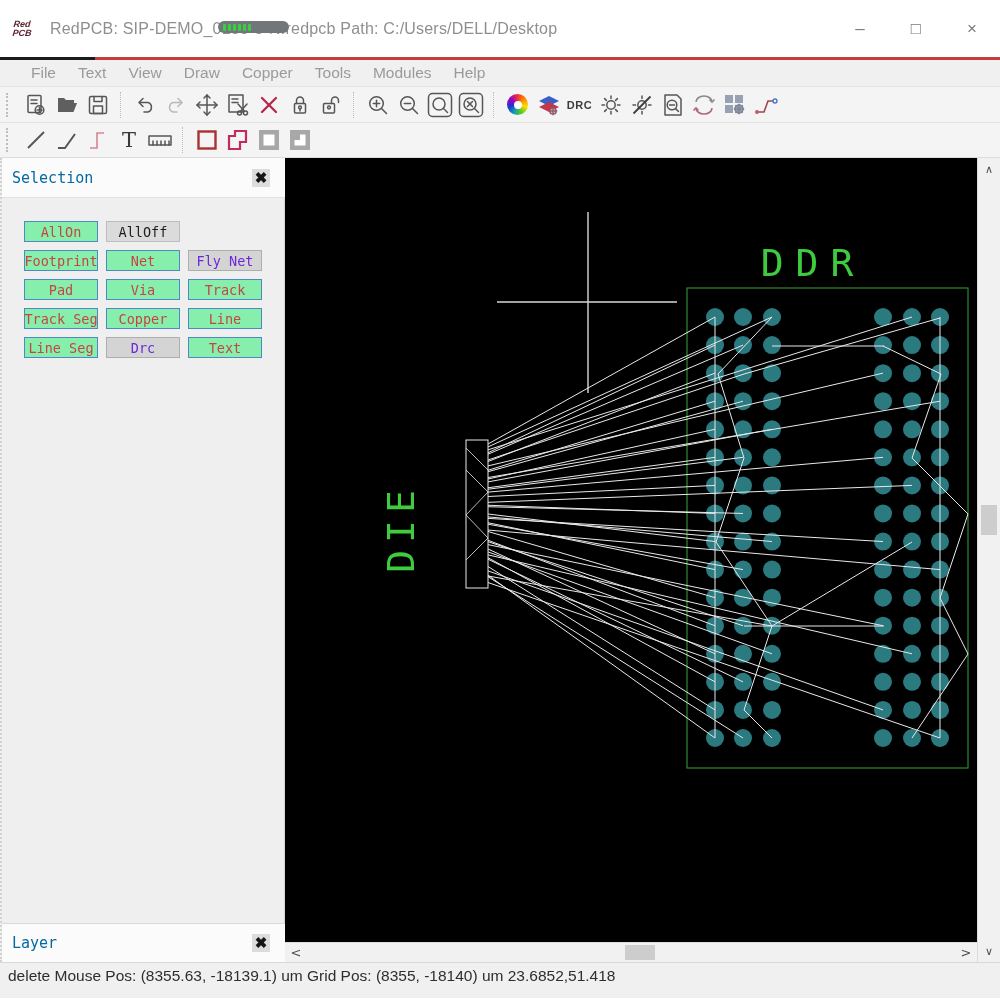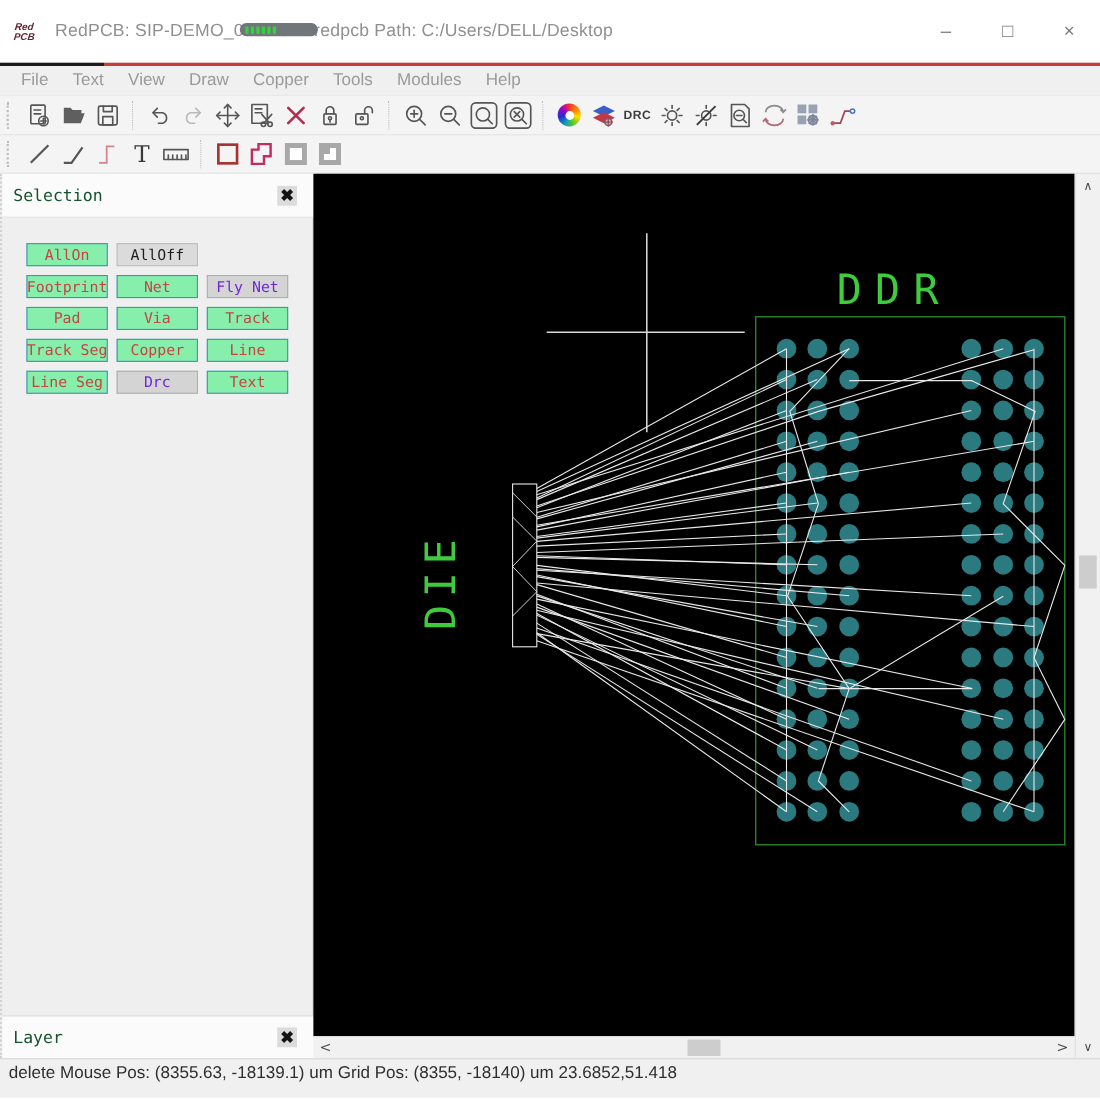--- a/index.html
+++ b/index.html
@@ -14,21 +14,21 @@
         font-size:9px;font-weight:bold;font-style:italic;color:#5c2430;transform:skewX(-6deg);}
   .win-title{margin-left:9px;font-size:16px;color:#8f8f8f;letter-spacing:.2px;}
   .rec-pill{position:absolute;left:218px;top:21px;width:66px;height:12px;background:#71767b;border-radius:6px;
             display:flex;align-items:center;padding-left:5px;gap:2px;}
   .rec-pill i{display:block;width:3px;height:7px;background:#35d23c;border-radius:1px;}
   .win-controls{position:absolute;right:0;top:14px;display:flex;align-items:center;}
   .win-btn{width:56px;height:30px;display:flex;align-items:center;justify-content:center;color:#7a7a7a;font-size:17px;}
   .title-underline{position:absolute;left:0;top:57px;width:1000px;height:3px;
                    background:linear-gradient(to right,#1c1c1c 0 95px,#c43c3c 95px 100%);}
   
-  .menubar{position:absolute;left:0;top:60px;width:1000px;height:26px;background:#f0f0f0;display:flex;align-items:center;padding-left:8px;box-sizing:border-box;}
+  .menubar{position:absolute;left:0;top:60px;width:1000px;height:26px;background:#f0f0f0;display:flex;align-items:center;padding-left:20px;box-sizing:border-box;}
   .menu-item{padding:0 11px;font-size:15.5px;color:#9a9a9a;}
   
   .toolbar{position:absolute;left:0;width:1000px;height:36px;background:#f4f4f4;border-top:1px solid #e3e3e3;
            display:flex;align-items:center;box-sizing:border-box;}
   .toolbar1{top:86px;}
   .toolbar2{top:122px;border-bottom:1px solid #dcdcdc;}
   .grip{width:5px;height:24px;border-left:2px dotted #bdbdbd;margin:0 7px 0 6px;}
   .tsep{width:1px;height:26px;border-left:1px dotted #bdbdbd;margin:0 7px;}
   .tbtn{width:31px;height:30px;display:flex;align-items:center;justify-content:center;flex:none;}
   .tbtn svg{display:block;}
@@ -36,21 +36,21 @@
   .colorwheel{width:21px;height:21px;border-radius:50%;
       background:conic-gradient(#e33,#f80,#fd0,#5c2,#19b,#23c,#90c,#e33);position:relative;}
   .colorwheel:after{content:"";position:absolute;left:6.5px;top:6.5px;width:8px;height:8px;border-radius:50%;background:#fff;}
   
   .main{position:absolute;left:0;top:158px;width:1000px;height:804px;}
   .left-panel{position:absolute;left:0;top:0;width:285px;height:804px;background:#efefef;border-right:1px solid #d6d6d6;box-sizing:border-box;border-left:2px dotted #d2d2d2;}
   .panel-header{position:absolute;left:0;width:285px;height:40px;background:#fbfbfb;border-bottom:1px solid #e2e2e2;
                 display:flex;align-items:center;box-sizing:border-box;}
   .panel-header.top{top:0;}
   .panel-header.bottom{top:765px;height:39px;border-top:1px solid #d9d9d9;border-bottom:none;}
-  .panel-title{margin-left:10px;font-family:"DejaVu Sans Mono",monospace;font-size:15px;color:#14532d;}
+  .panel-title{margin-left:10px;font-family:"DejaVu Sans Mono",monospace;font-size:15px;color:#0369a1;}
   .panel-close{position:absolute;right:17px;width:18px;height:18px;background:#dcdcdc;display:flex;align-items:center;justify-content:center;
                font-size:15px;font-weight:bold;color:#141414;}
   .sel-grid{position:absolute;left:22px;top:63px;display:grid;grid-template-columns:repeat(3,74px);column-gap:8px;row-gap:8px;}
   .sel-btn{height:19px;display:flex;align-items:center;justify-content:center;
            font-family:"DejaVu Sans Mono",monospace;font-size:13.5px;white-space:nowrap;}
   .sel-btn.active{background:#86efac;border:1px solid #4f87c7;color:#c64444;}
   .sel-btn.neutral{background:#dbdbdb;border:1px solid #bdbdbd;color:#1c1c1c;}
   .sel-btn.disabled{background:#d4d4d4;border:1px solid #aeaeae;color:#6d28d9;}
   .sel-spacer{height:19px;}
   

